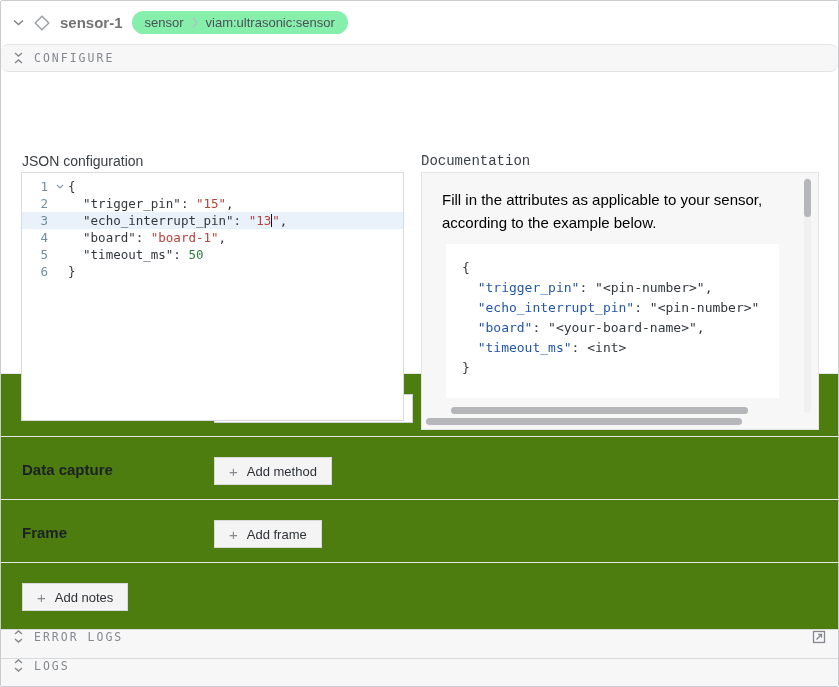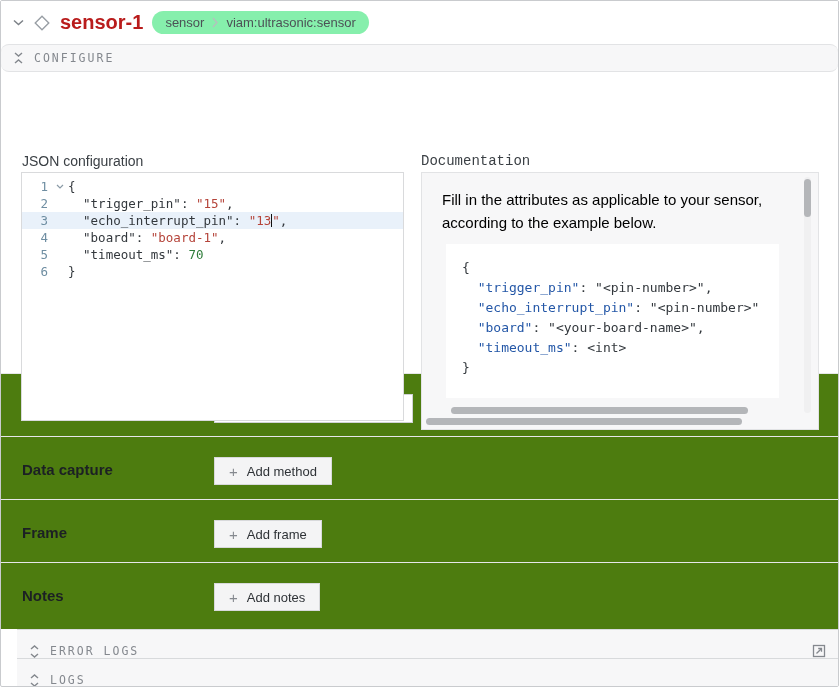--- a/index.html
+++ b/index.html
@@ -4,21 +4,21 @@
 <style>
   * { box-sizing: border-box; margin: 0; padding: 0; }
   html,body { width: 839px; height: 687px; background:#fff; }
   body { font-family: "Liberation Sans", sans-serif; color:#24282c; }
   .card { width:839px; height:687px; border:1px solid #c9cbce; border-radius:2px; background:#fff; display:flex; flex-direction:column; overflow:hidden; }
 
   
   .hdr { height:43px; flex:0 0 43px; display:flex; align-items:center; padding:0 14px 0 12px; background:#fff; }
   .hdr-left { display:flex; align-items:center; gap:9px; flex:1; }
   .icon-btn { display:flex; align-items:center; justify-content:center; cursor:pointer; background:none; border:none; }
-  .comp-name { font-size:20px; font-weight:bold; color:#b91c1c;text-align:center; }
+  .comp-name { font-size:15px; font-weight:bold; color:#737373;text-align:center; }
   .pill { display:flex; align-items:center; gap:8px; background:#86efac; border-radius:13px; padding:4px 13px; }
   .pill span { font-size:13px; color:#4c5156; }
   .hdr-right { display:flex; align-items:center; gap:10px; }
   .from-txt { font-size:13px; color:#24282c; }
   .from-txt b { font-weight:bold; }
   .ellipsis { font-size:15px; color:#6b7075; letter-spacing:1px; line-height:1; padding:2px 2px 8px; cursor:pointer; background:none; border:none; }
 
   
   .bar { height:28px; flex:0 0 auto; background:#f7f7f8; border-top:1px solid #e2e3e5; border-bottom:1px solid #e2e3e5; display:flex; align-items:center; padding:0 12px; gap:10px;border-radius:8px; }
   .bar-title { font-family:"DejaVu Sans Mono", monospace; font-size:11.5px; letter-spacing:2px; color:#84888e; }
@@ -55,21 +55,21 @@
   .sect { flex:0 0 63px; border-top:1px solid #e6e7e9; display:flex; align-items:flex-start; padding:20px 0 0 21px; background:#4d7c0f; }
   .sect.notes { flex:0 0 67px; }
   .sect-label { width:192px; flex:0 0 192px; font-size:15px; font-weight:bold; color:#1c2024; padding-top:4px; }
   .search-select { width:199px; height:29px; border:1px solid #d0d2d5; background:#fff; display:flex; align-items:center; padding:0 10px 0 11px; cursor:pointer; }
   .search-select input { border:none; outline:none; flex:1; font-size:13.5px; color:#3a3f44; font-family:"Liberation Sans", sans-serif; background:transparent; }
   .search-select input::placeholder { color:#9aa0a6; }
   .add-btn { height:28px; display:inline-flex; align-items:center; gap:9px; background:#f4f4f5; border:1px solid #d8d9db; padding:0 14px; font-size:13px; color:#2e3236; cursor:pointer; font-family:"Liberation Sans", sans-serif; }
   .plus { color:#85898f; font-size:15px; line-height:1; }
 
   
-  .fbar { flex:0 0 29px; background:#f7f7f8; border-top:1px solid #d8dadc; display:flex; align-items:flex-end; padding:0 12px; gap:10px;margin-left:16px; }
+  .fbar { flex:0 0 29px; background:#f7f7f8; border-top:1px solid #d8dadc; display:flex; align-items:flex-start; padding:0 12px; gap:10px; }
   .fbar:last-child { border-bottom:none; }
 
   svg { display:block; }
 </style>
 </head>
 <body>
 
 <div class="card">
 
   <div class="hdr">
@@ -109,21 +109,21 @@
     <div class="col-label lbl-json">JSON configuration</div>
     <div class="col-label lbl-doc">Documentation</div>
 
     <div class="editor" id="json-editor">
         <div class="eline"><span class="gut">1</span><span class="fold"><svg width="8" height="5" viewBox="0 0 8 5">
               <polyline points="1,1 4,4 7,1" fill="none" stroke="#8a9aa6" stroke-width="1.2"></polyline>
             </svg></span><span class="codetxt"><span class="tok-p">{</span></span></div>
         <div class="eline"><span class="gut">2</span><span class="fold"></span><span class="codetxt"><span class="tok-p">  "trigger_pin"</span><span class="tok-p">: </span><span class="tok-s">"15"</span><span class="tok-p">,</span></span></div>
         <div class="eline active"><span class="gut">3</span><span class="fold"></span><span class="codetxt"><span class="tok-p">  "echo_interrupt_pin"</span><span class="tok-p">: </span><span class="tok-s">"13</span><span class="cursor"></span><span class="tok-s">"</span><span class="tok-p">,</span></span></div>
         <div class="eline"><span class="gut">4</span><span class="fold"></span><span class="codetxt"><span class="tok-p">  "board"</span><span class="tok-p">: </span><span class="tok-s">"board-1"</span><span class="tok-p">,</span></span></div>
-        <div class="eline"><span class="gut">5</span><span class="fold"></span><span class="codetxt"><span class="tok-p">  "timeout_ms"</span><span class="tok-p">: </span><span class="tok-n">70</span></span></div>
+        <div class="eline"><span class="gut">5</span><span class="fold"></span><span class="codetxt"><span class="tok-p">  "timeout_ms"</span><span class="tok-p">: </span><span class="tok-n">50</span></span></div>
         <div class="eline"><span class="gut">6</span><span class="fold"></span><span class="codetxt"><span class="tok-p">}</span></span></div>
       </div>
 
     <div class="docpanel">
       <p class="doc-para">Fill in the attributes as applicable to your sensor, according to the example below.</p>
       <div class="doc-code" id="doc-code">
           <div class="dline"><span class="tok-p">{</span></div>
           <div class="dline"><span class="tok-p">  </span><span class="tok-k">"trigger_pin"</span><span class="tok-p">: "&lt;pin-number&gt;",</span></div>
           <div class="dline"><span class="tok-p">  </span><span class="tok-k">"echo_interrupt_pin"</span><span class="tok-p">: "&lt;pin-number&gt;"</span></div>
           <div class="dline"><span class="tok-p">  </span><span class="tok-k">"board"</span><span class="tok-p">: "&lt;your-board-name&gt;",</span></div>
@@ -157,21 +157,20 @@
 
   <div class="sect">
     <div class="sect-label">Frame</div>
     <button class="add-btn">
       <span class="plus">+</span>
       <span>Add frame</span>
     </button>
   </div>
 
   <div class="sect notes">
-    <div class="sect-label">Notes</div>
     <button class="add-btn">
       <span class="plus">+</span>
       <span>Add notes</span>
     </button>
   </div>
 
   <div class="fbar">
     <span>
       <svg width="11" height="13" viewBox="0 0 11 13">
           <polyline points="2,4 5.5,1 9,4" fill="none" stroke="#84888e" stroke-width="1.4"></polyline>

